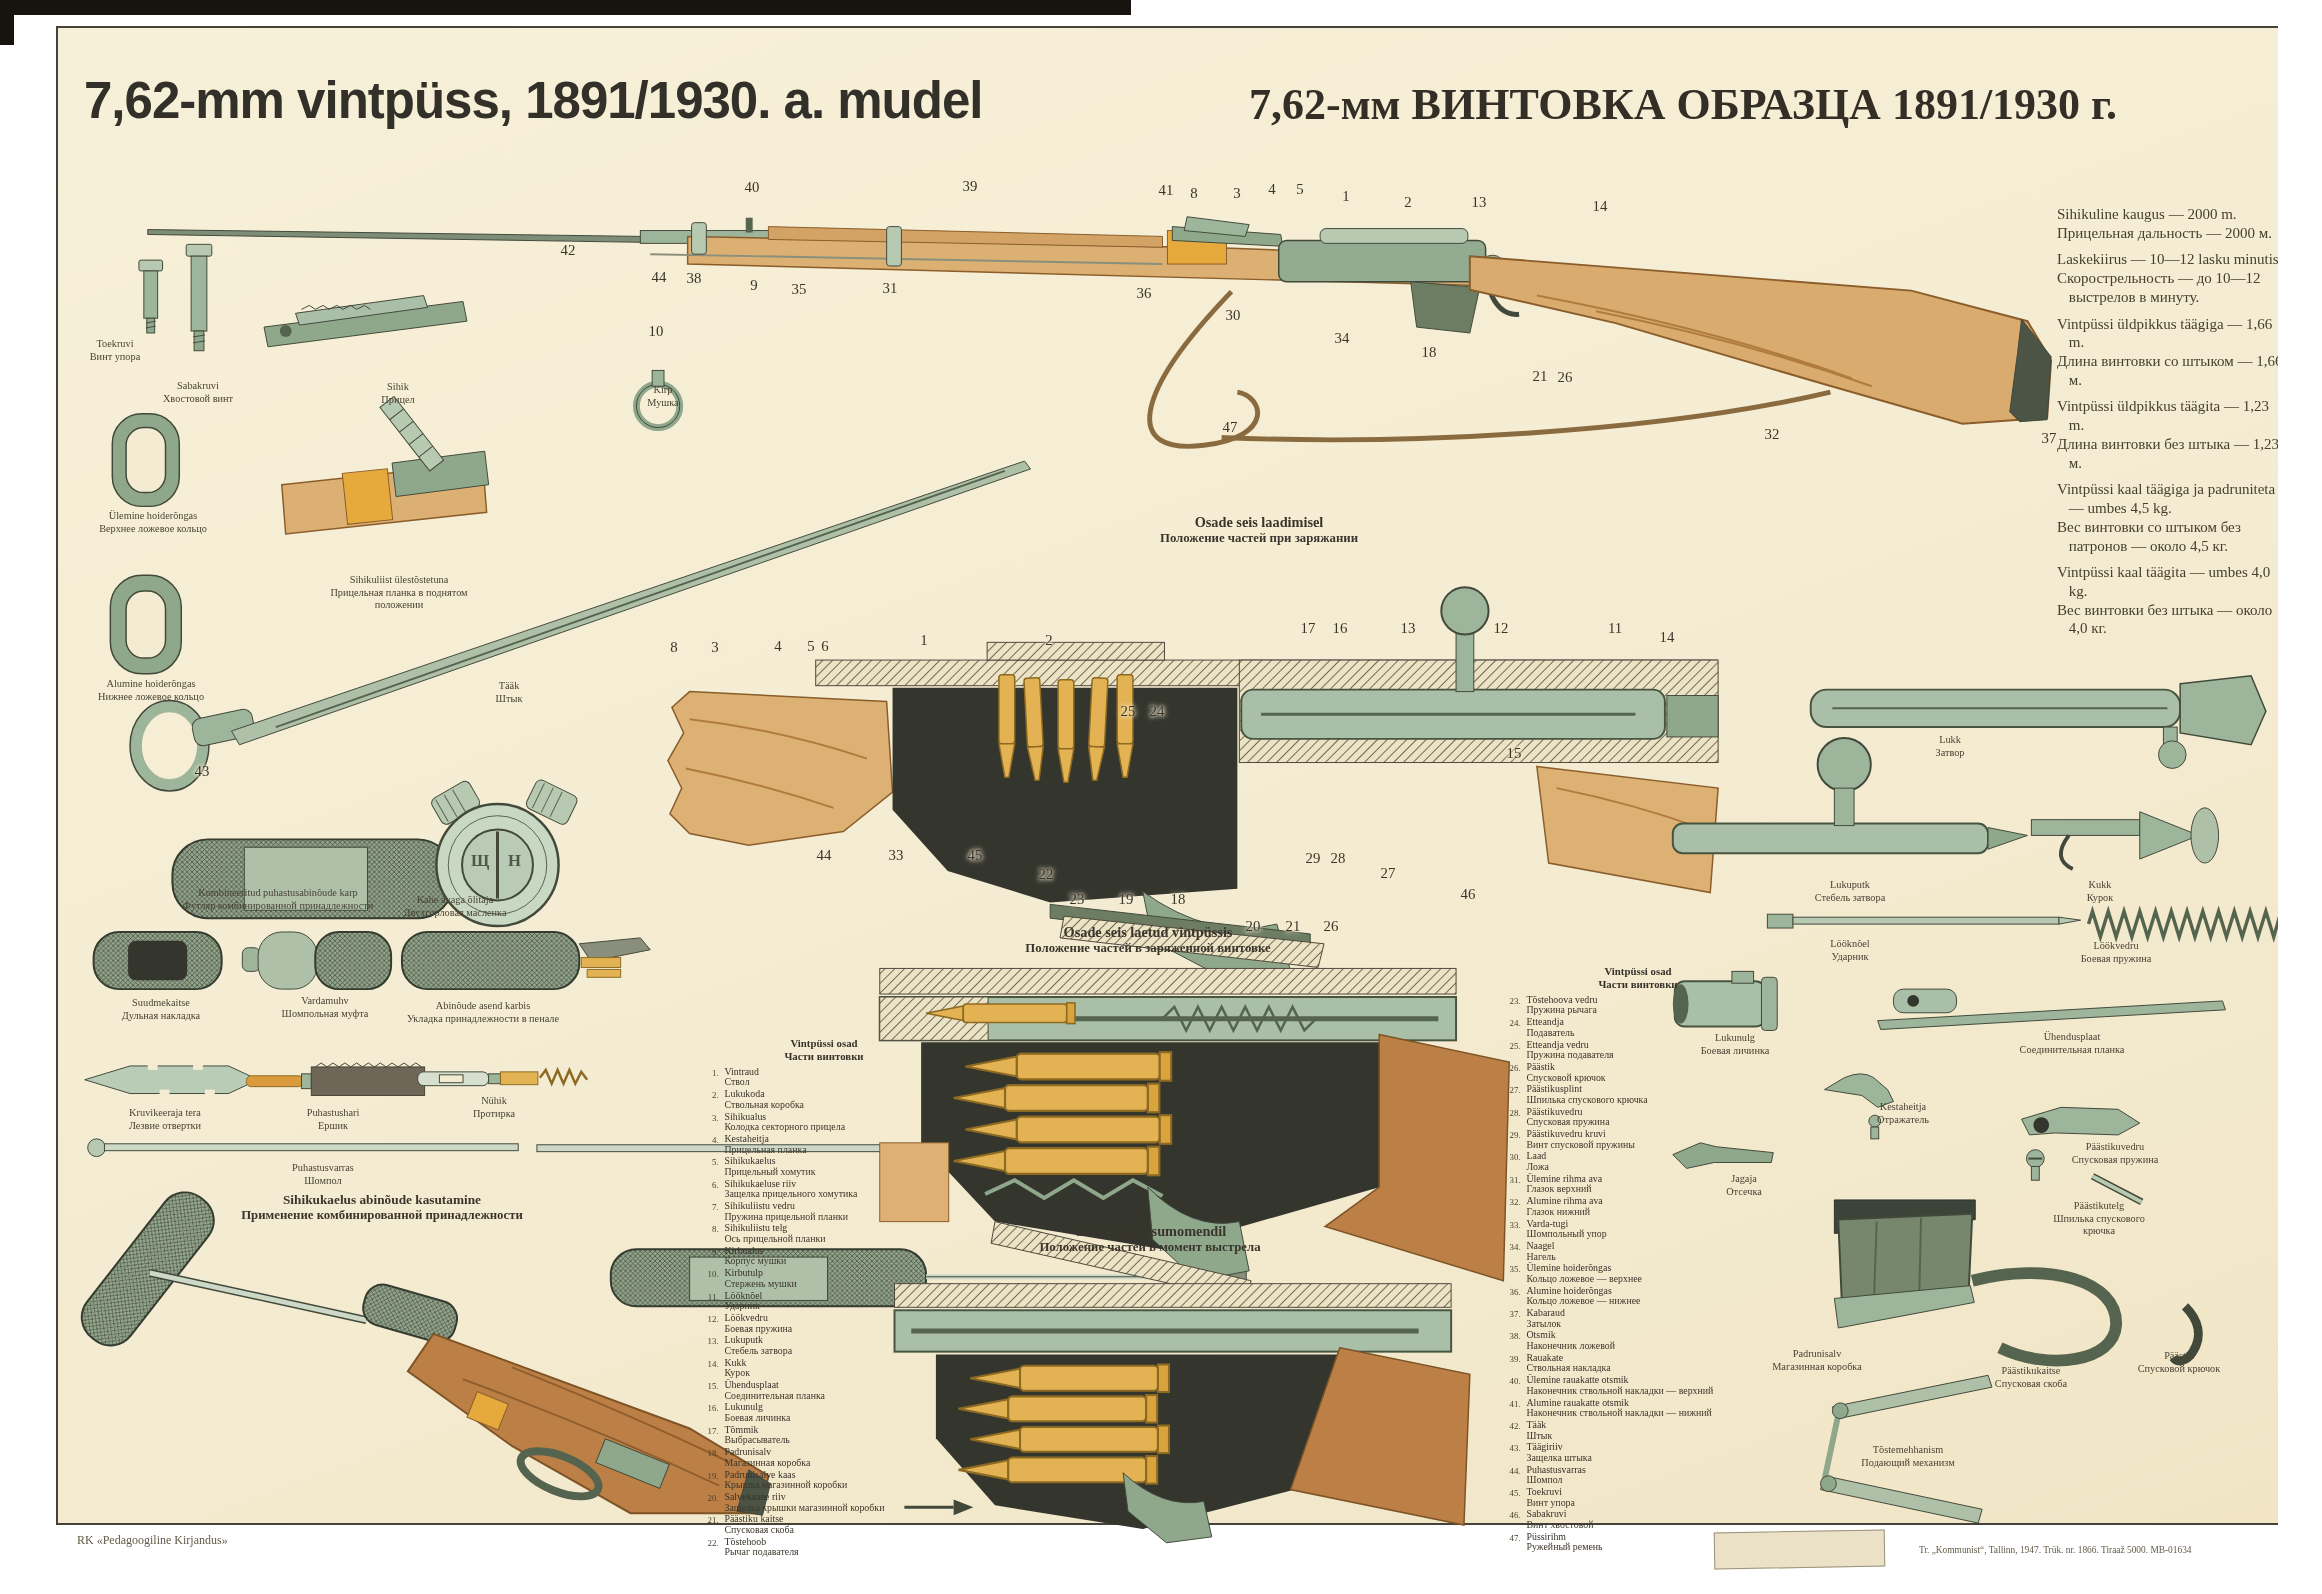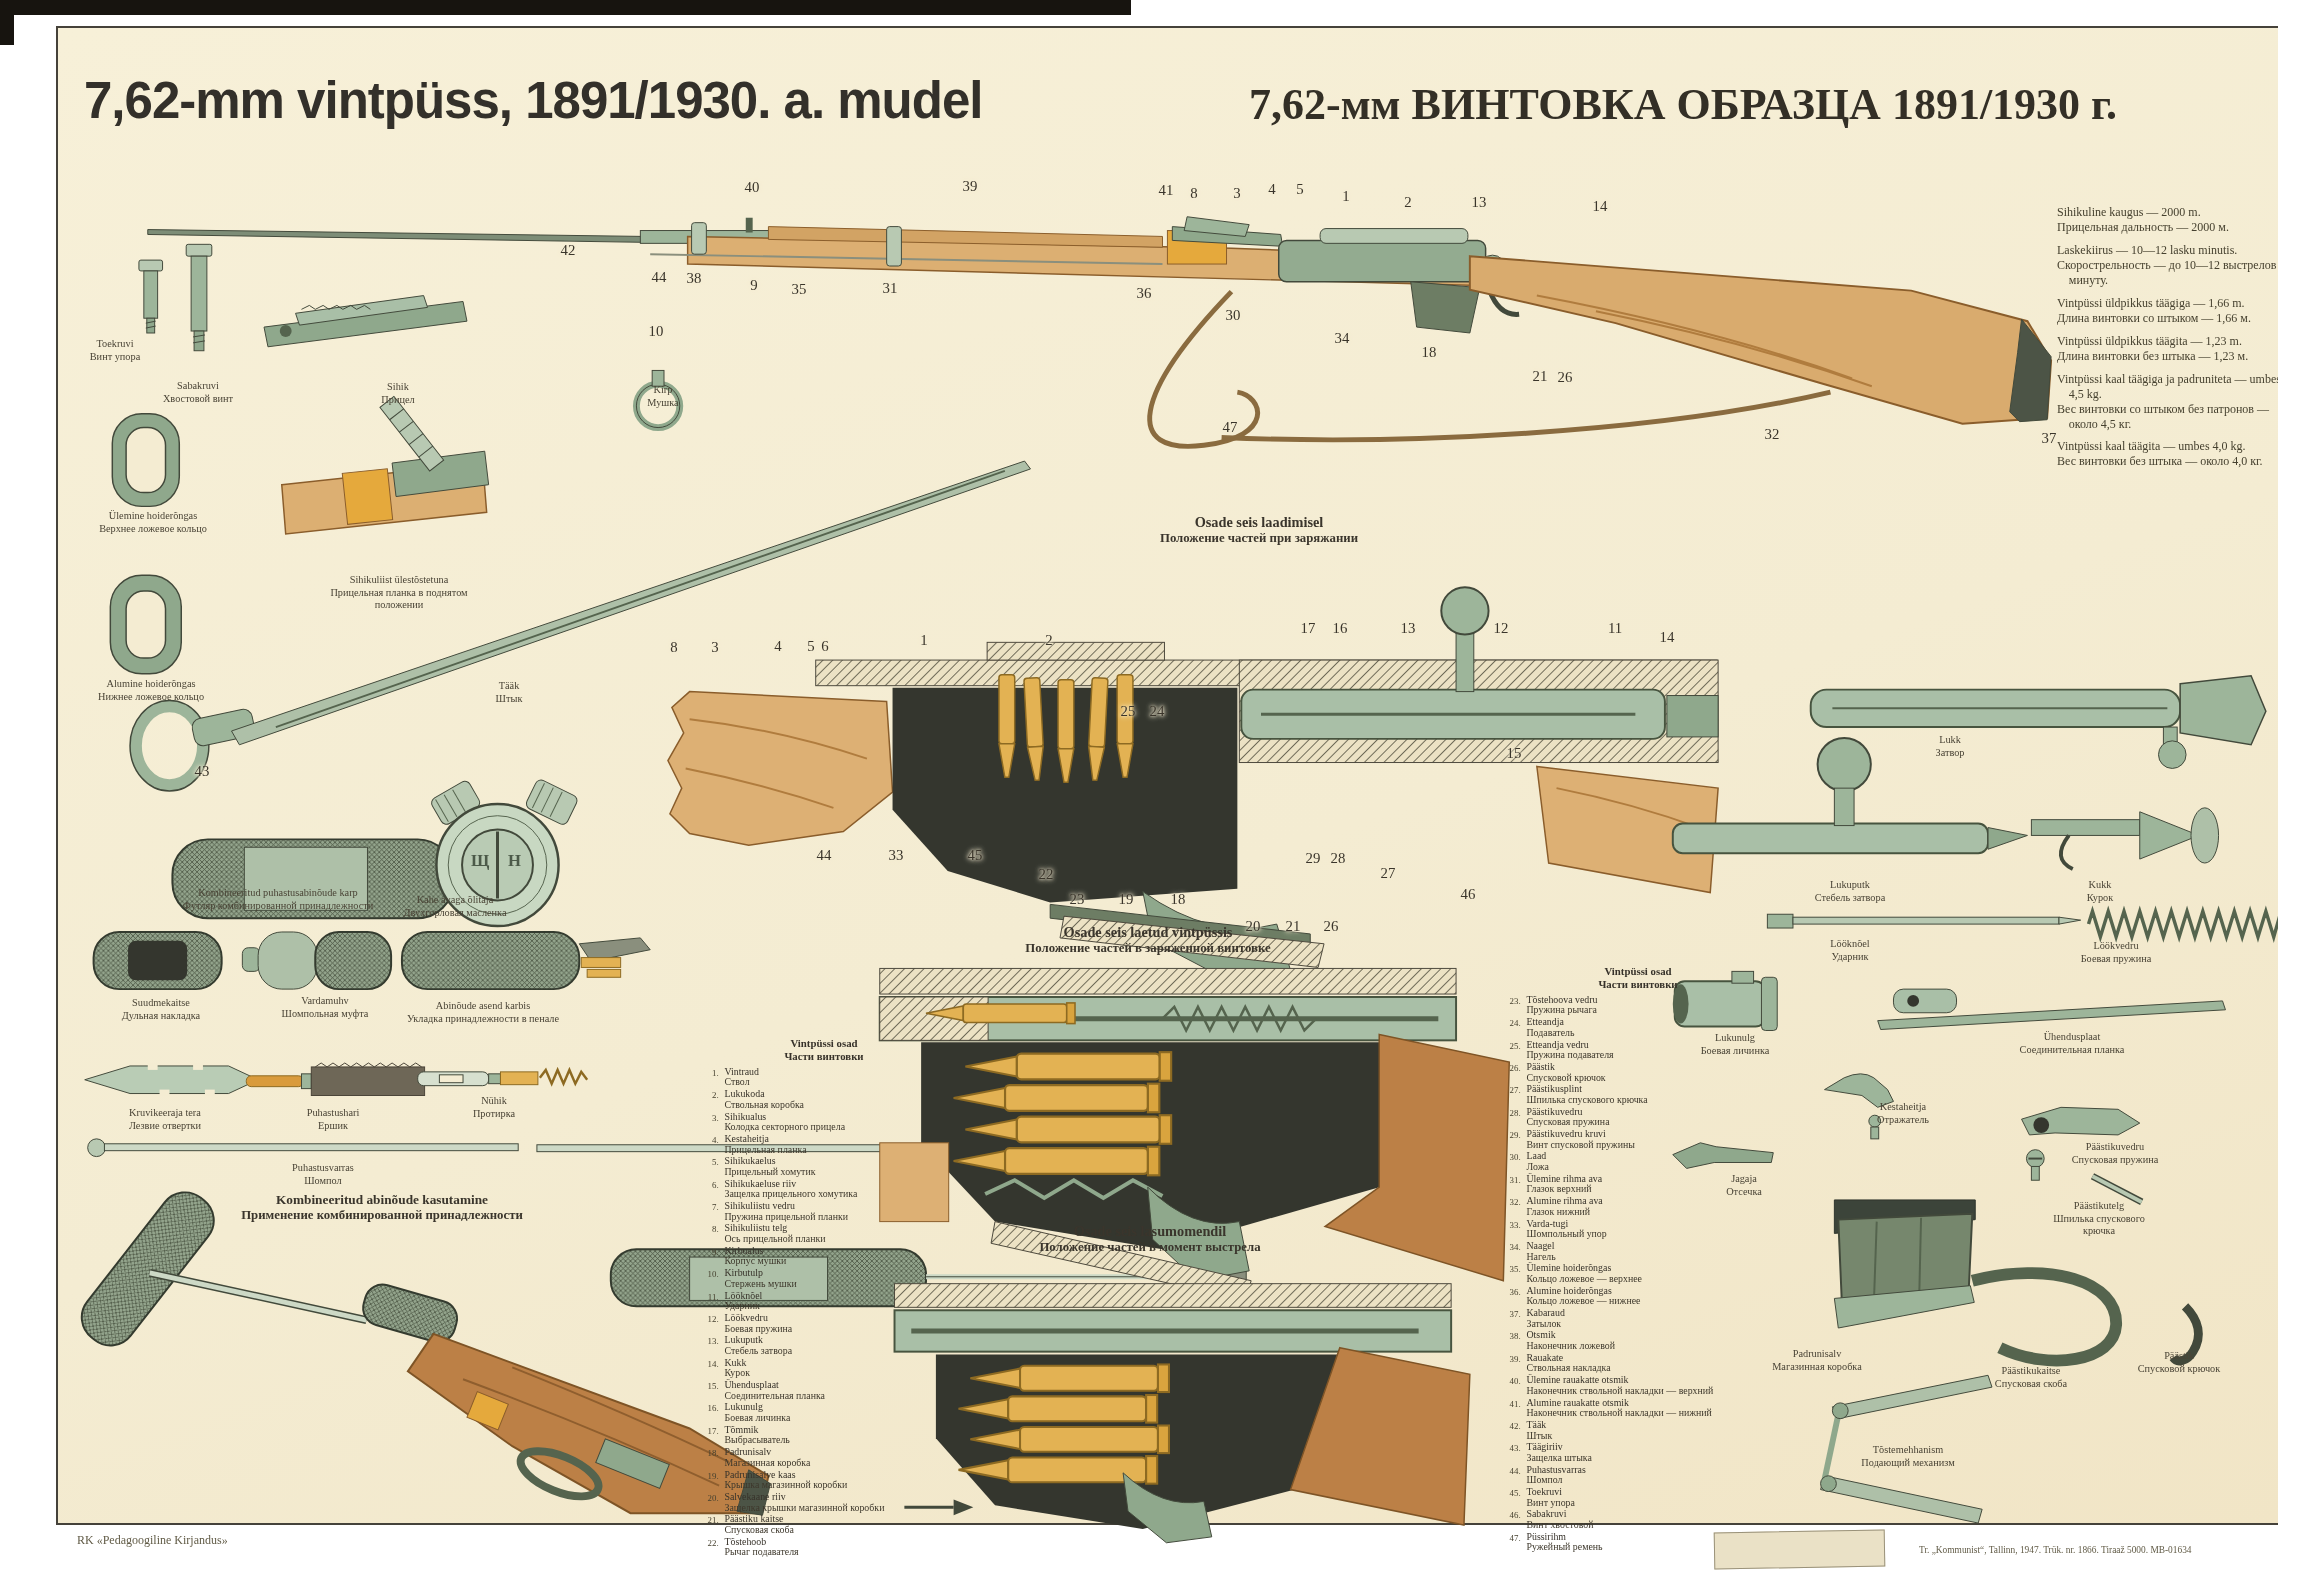--- a/index.html
+++ b/index.html
@@ -10,21 +10,21 @@
   .poster{position:absolute;left:56px;top:25.6px;width:2227px;height:1499px;
           background:linear-gradient(160deg,#f7f0d8 0%,#f4ecd2 55%,#f1e5c6 100%);
           border:2px solid #45423a;box-sizing:border-box;}
   .art{position:absolute;left:0;top:0;width:2323px;height:1595px;pointer-events:none;}
 
   .title-et{position:absolute;left:84px;top:71px;margin:0;font-family:"Liberation Sans",sans-serif;
             font-weight:bold;font-size:51px;letter-spacing:-1px;color:#33302a;white-space:nowrap;}
   .title-ru{position:absolute;left:1249px;top:79px;margin:0;font-family:"Liberation Serif",serif;
             font-weight:bold;font-size:44px;color:#332f26;white-space:nowrap;}
 
-  .specs{position:absolute;left:2057px;top:205px;width:229px;font-size:12px;line-height:1.25;color:#46412f;}
+  .specs{position:absolute;left:2057px;top:205px;width:229px;font-size:15px;line-height:1.25;color:#46412f;}
   .spec{margin-bottom:7.9px;}
   .spec div{padding-left:11.8px;text-indent:-11.8px;}
 
   .caption{position:absolute;transform:translateX(-50%);text-align:center;color:#3a352c;white-space:nowrap;}
   .cap-et{font-weight:bold;font-size:14.3px;}
   .cap-ru{font-weight:bold;font-size:12.8px;}
 
   .plist{position:absolute;color:#37322a;}
   .plist-title{text-align:center;font-weight:bold;font-size:10.8px;line-height:1.2;margin-bottom:3.9px;}
   .pl-item{display:flex;margin-bottom:1px;}
@@ -408,21 +408,21 @@
   </div>
   <div class="caption" style="left:1148px;top:924px">
     <div class="cap-et">Osade seis laetud vintpüssis</div>
     <div class="cap-ru">Положение частей в заряженной винтовке</div>
   </div>
   <div class="caption" style="left:1150px;top:1223px">
     <div class="cap-et">Osade seis lasumomendil</div>
     <div class="cap-ru">Положение частей в момент выстрела</div>
   </div>
   <div class="caption" style="left:382px;top:1192px">
-    <div class="cap-et" style="font-size:13.3px">Kombineeritud abinõude kasutamine</div>
+    <div class="cap-et" style="font-size:13.3px">Sihikukaelus abinõude kasutamine</div>
     <div class="cap-ru" style="font-size:12.8px">Применение комбинированной принадлежности</div>
   </div>
 
   <div class="plist" style="left:695px;top:1037px;width:258px">
     <div class="plist-title">
       <div>Vintpüssi osad</div>
       <div>Части винтовки</div>
     </div>
     <div>
 

